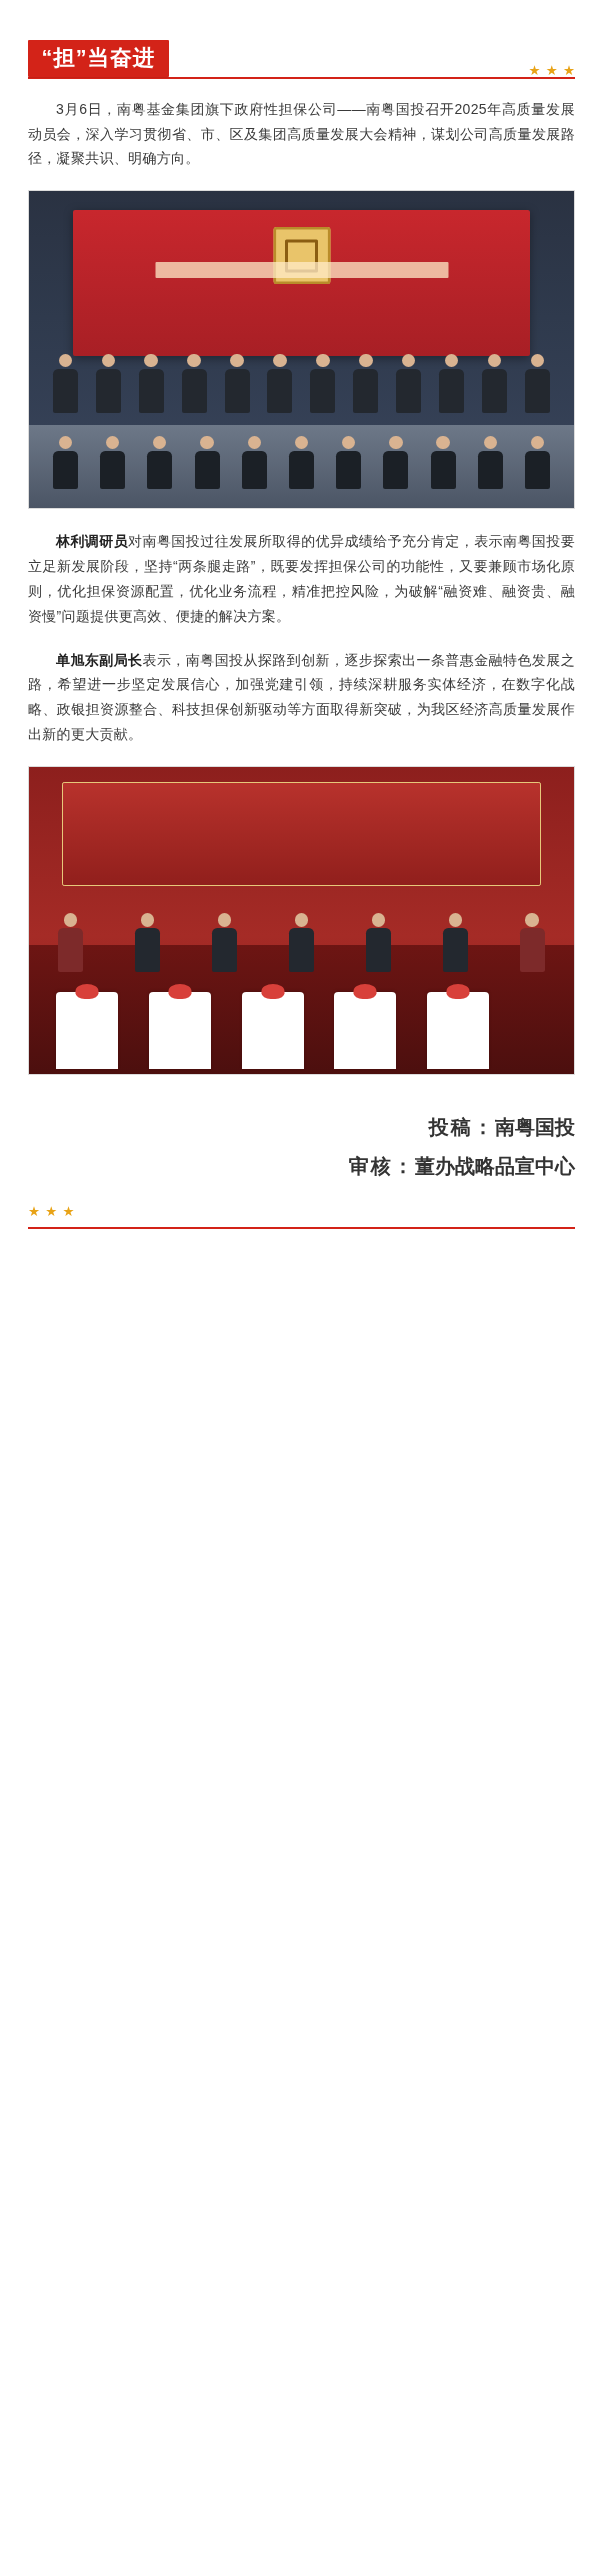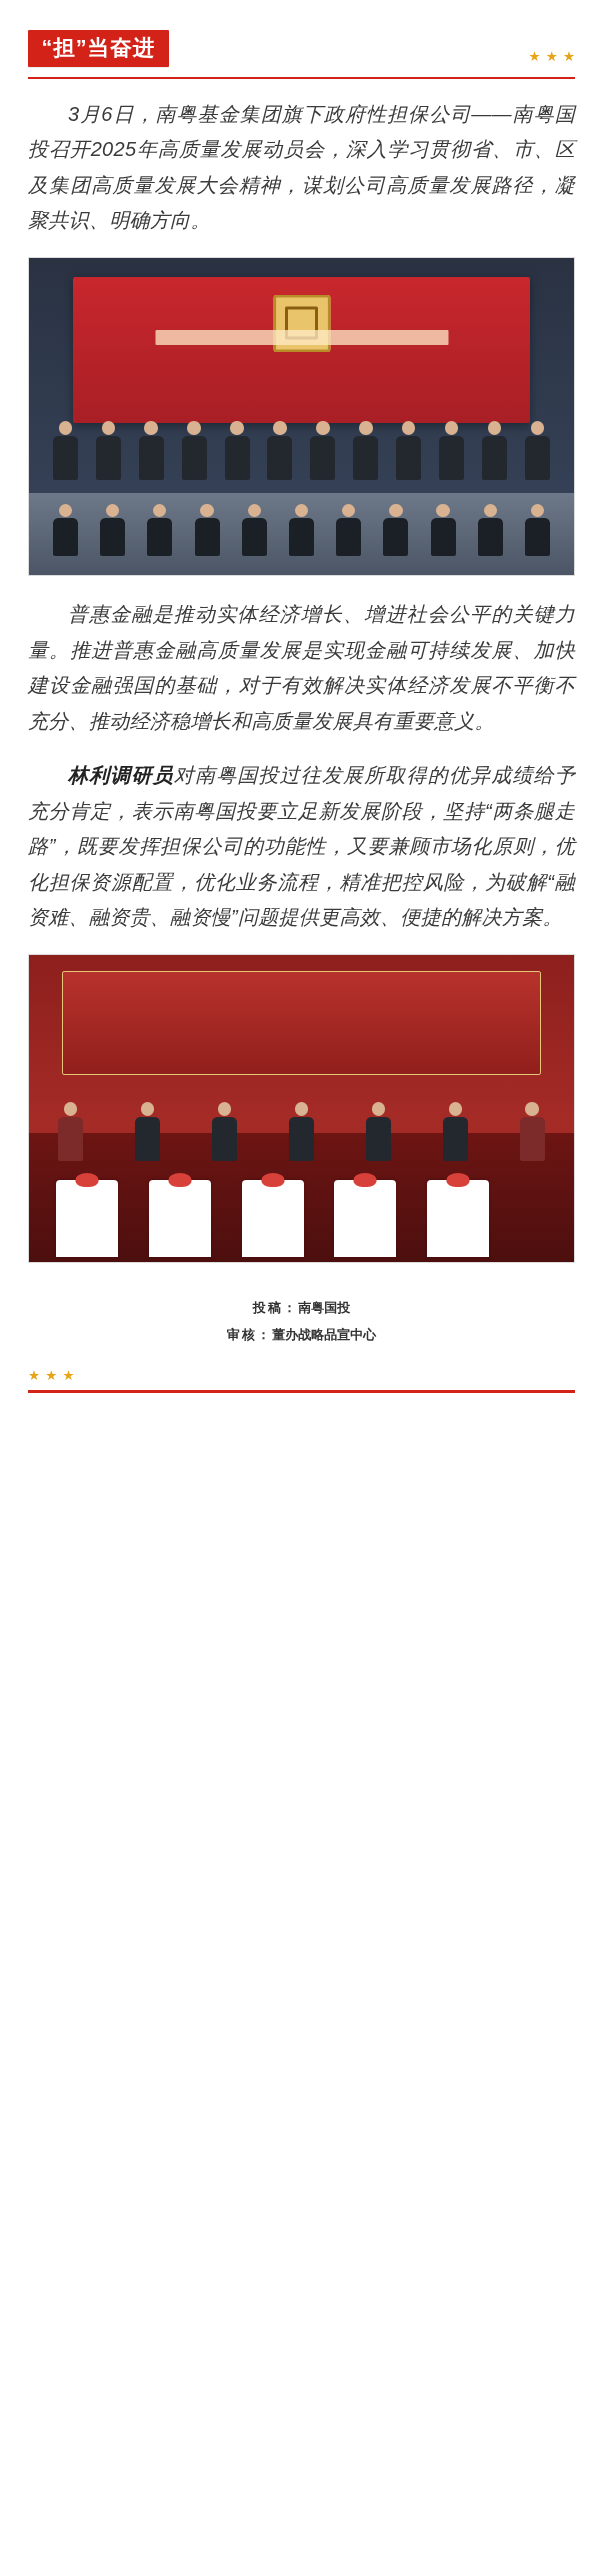--- a/index.html
+++ b/index.html
@@ -20,21 +20,21 @@
     position: relative;
     padding: 0 0 20.6px 0;
   }
 
   
   .header {
     position: relative;
     height: 77px;
     padding: 19.6px 28px 0 28px;
     display: flex;
-    align-items: center;
+    align-items: flex-end;
     justify-content: space-between;
   }
   .header-title {
     display: inline-block;
     background: #d32318;
     color: #ffffff;
     font-size: 21.6px;
     font-weight: bold;
     letter-spacing: 1px;
     padding: 7.2px 13.4px 8.2px 13.4px;
@@ -51,28 +51,27 @@
     color: #e8a317;
     font-size: 13.4px;
     line-height: 1;
   }
 
   
   .content {
     padding: 0 28px;
   }
   p.para {
-    font-size: 20px;
+    font-size: 14px;
     line-height: 1.78;
     margin: 0 0 18.5px 0;
     text-indent: 2em;
     text-align: justify;
     color: #3a3a3a;
     letter-spacing: 0.3px;
-    font-style: italic;
   }
   p.para:first-of-type { margin-top: 3.1px; }
   .lead {
     font-weight: bold;
     color: #222222;
   }
 
   
   figure.photo {
     margin: 5.2px 0 20.6px 0;
@@ -194,26 +193,25 @@
   }
   .p2-row {
     position: absolute;
     left: 5%; right: 5%; bottom: 33%;
     display: flex; justify-content: space-between;
   }
 
   
   .signoff {
     padding: 13.4px 28px 0 28px;
-    text-align: center;
-    font-size: 13px;
+    text-align: right;
+    font-size: 20px;
     line-height: 1.8;
     color: #333333;
     font-weight: bold;
-    font-family: Liberation Mono, monospace;
   }
   .signoff .line { margin-bottom: 3.1px; }
   .signoff .label { letter-spacing: 2.1px; }
 
   
   .footer {
     margin-top: 21.6px;
     padding: 0 28px;
   }
   .footer-stars {
@@ -357,29 +355,29 @@
               <div class="body"></div>
             </div>
           <div class="person f">
               <div class="head"></div>
               <div class="body"></div>
             </div>
         </div>
       </div>
     </figure>
 
-    <p class="para">
-      <span>普惠金融是推动实体经济增长、增进社会公平的关键力量。推进普惠金融高质量发展是实现金融可持续发展、加快建设金融强国的基础，对于有效解决实体经济发展不平衡不充分、推动经济稳增长和高质量发展具有重要意义。</span>
-    </p>
 
 
     <p class="para">
       <span class="lead">林利调研员</span><span>对南粤国投过往发展所取得的优异成绩给予充分肯定，表示南粤国投要立足新发展阶段，坚持“两条腿走路”，既要发挥担保公司的功能性，又要兼顾市场化原则，优化担保资源配置，优化业务流程，精准把控风险，为破解“融资难、融资贵、融资慢”问题提供更高效、便捷的解决方案。</span>
     </p>
 
+    <p class="para">
+      <span class="lead">单旭东副局长</span><span>表示，南粤国投从探路到创新，逐步探索出一条普惠金融特色发展之路，希望进一步坚定发展信心，加强党建引领，持续深耕服务实体经济，在数字化战略、政银担资源整合、科技担保创新驱动等方面取得新突破，为我区经济高质量发展作出新的更大贡献。</span>
+    </p>
 
 
     <figure class="photo">
       <div class="photo-frame photo2">
         <div class="p2-wall"></div>
         <div class="p2-screen"></div>
         <div class="p2-chairs">
           <div class="chair" style="left:5%;"></div>
           <div class="chair" style="left:22%;"></div>
           <div class="chair" style="left:39%;"></div>

